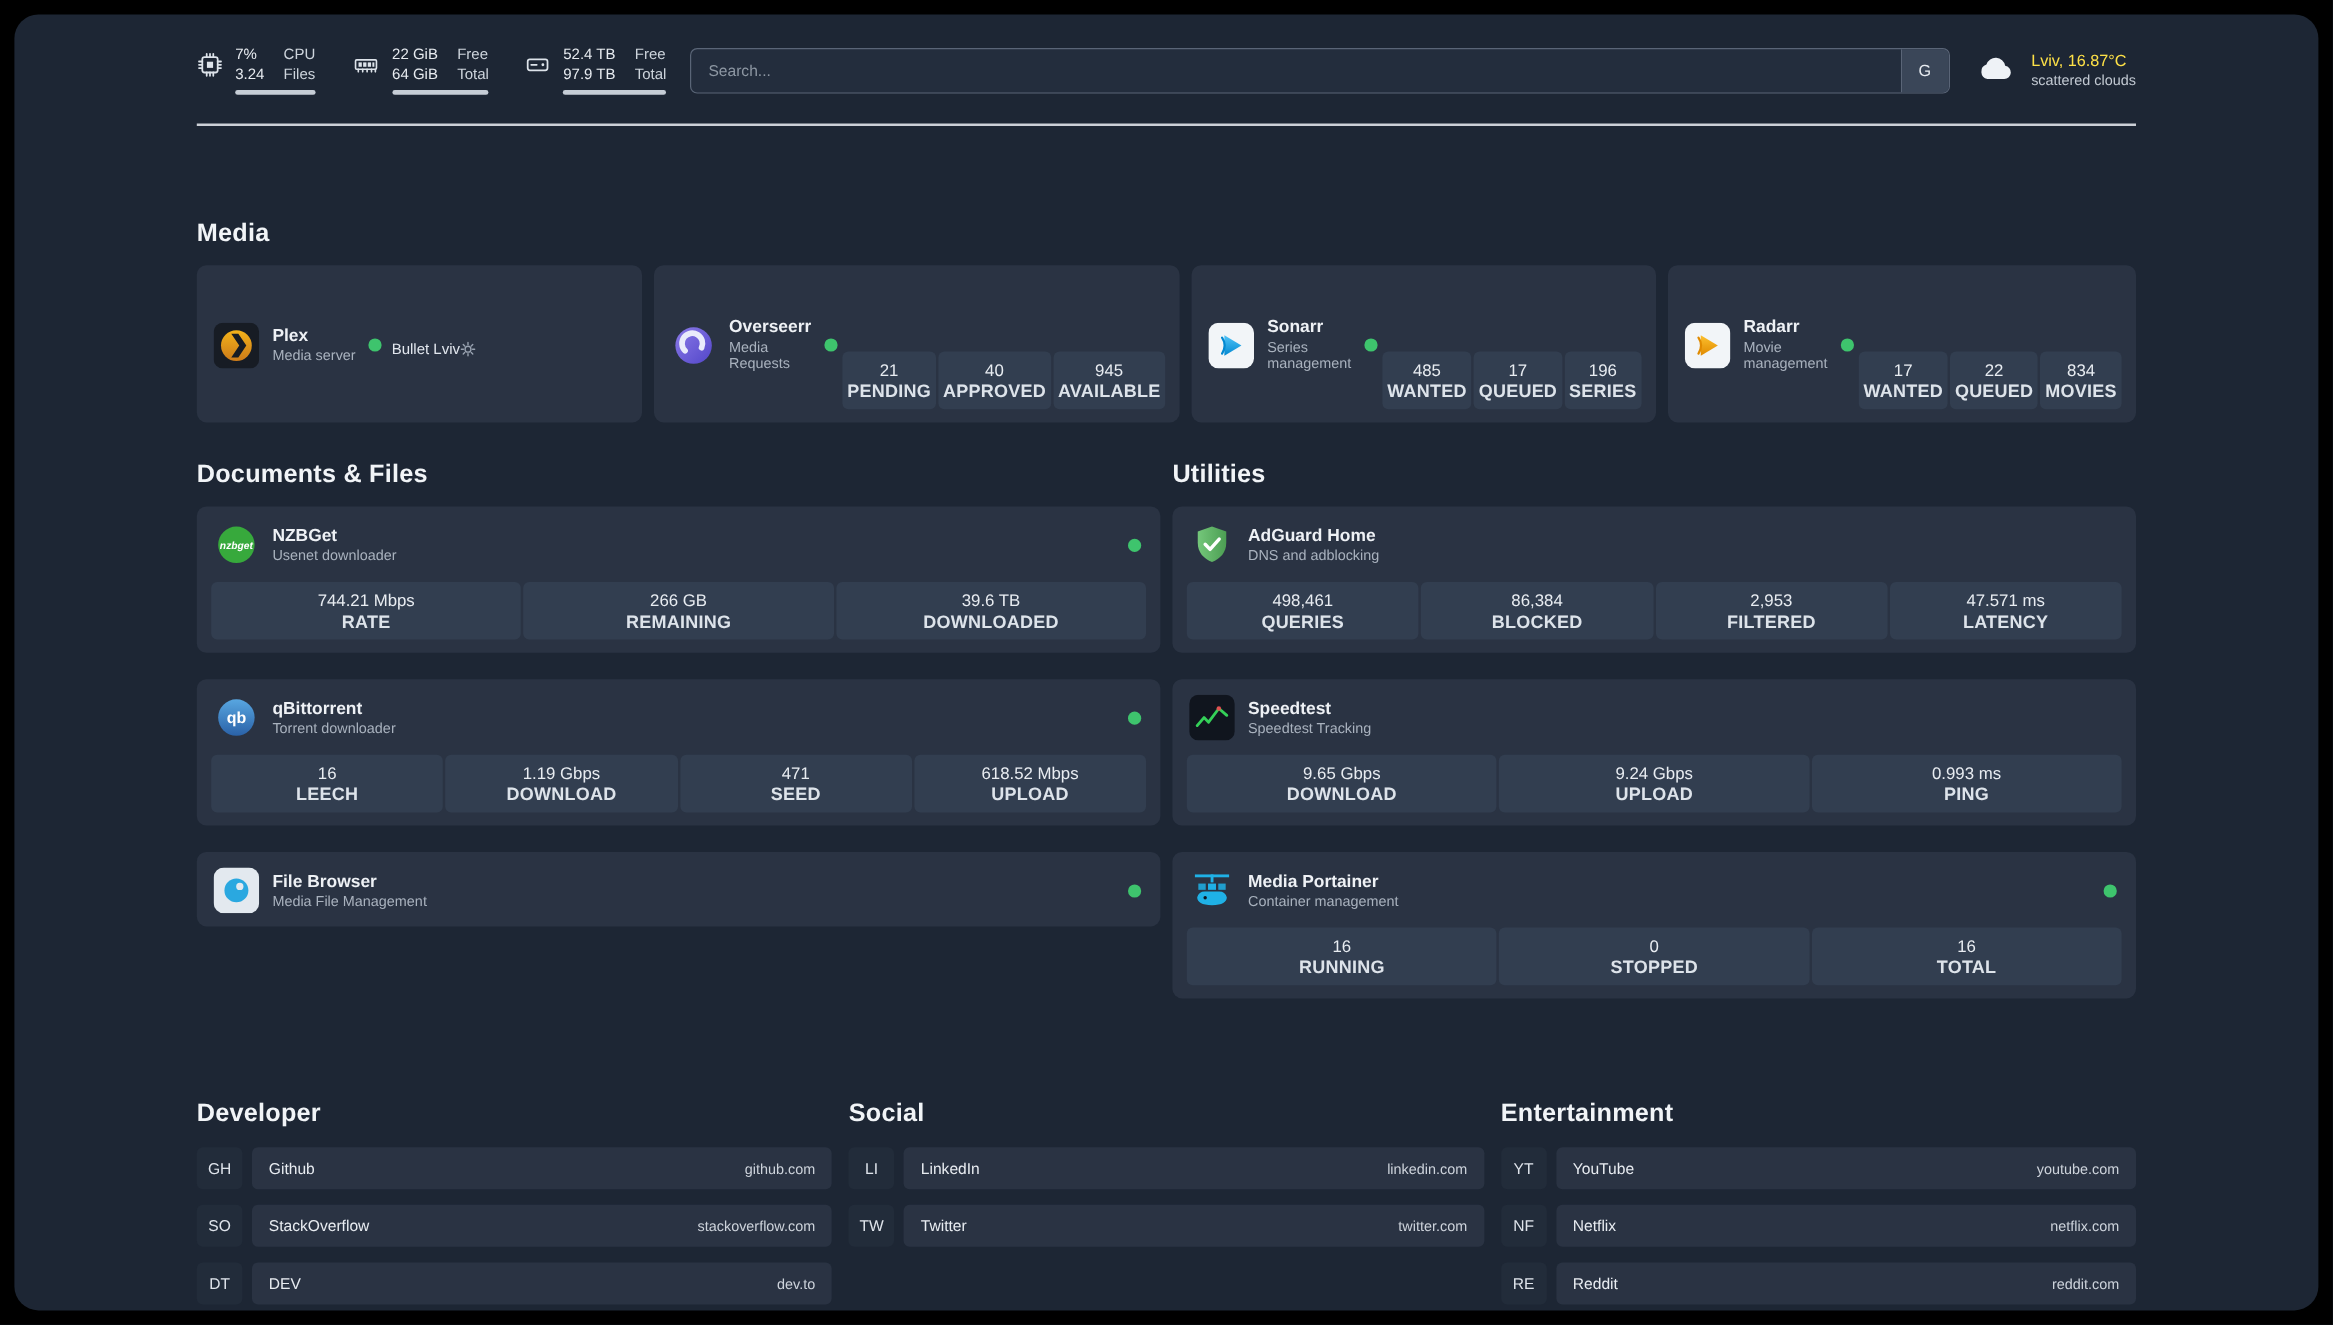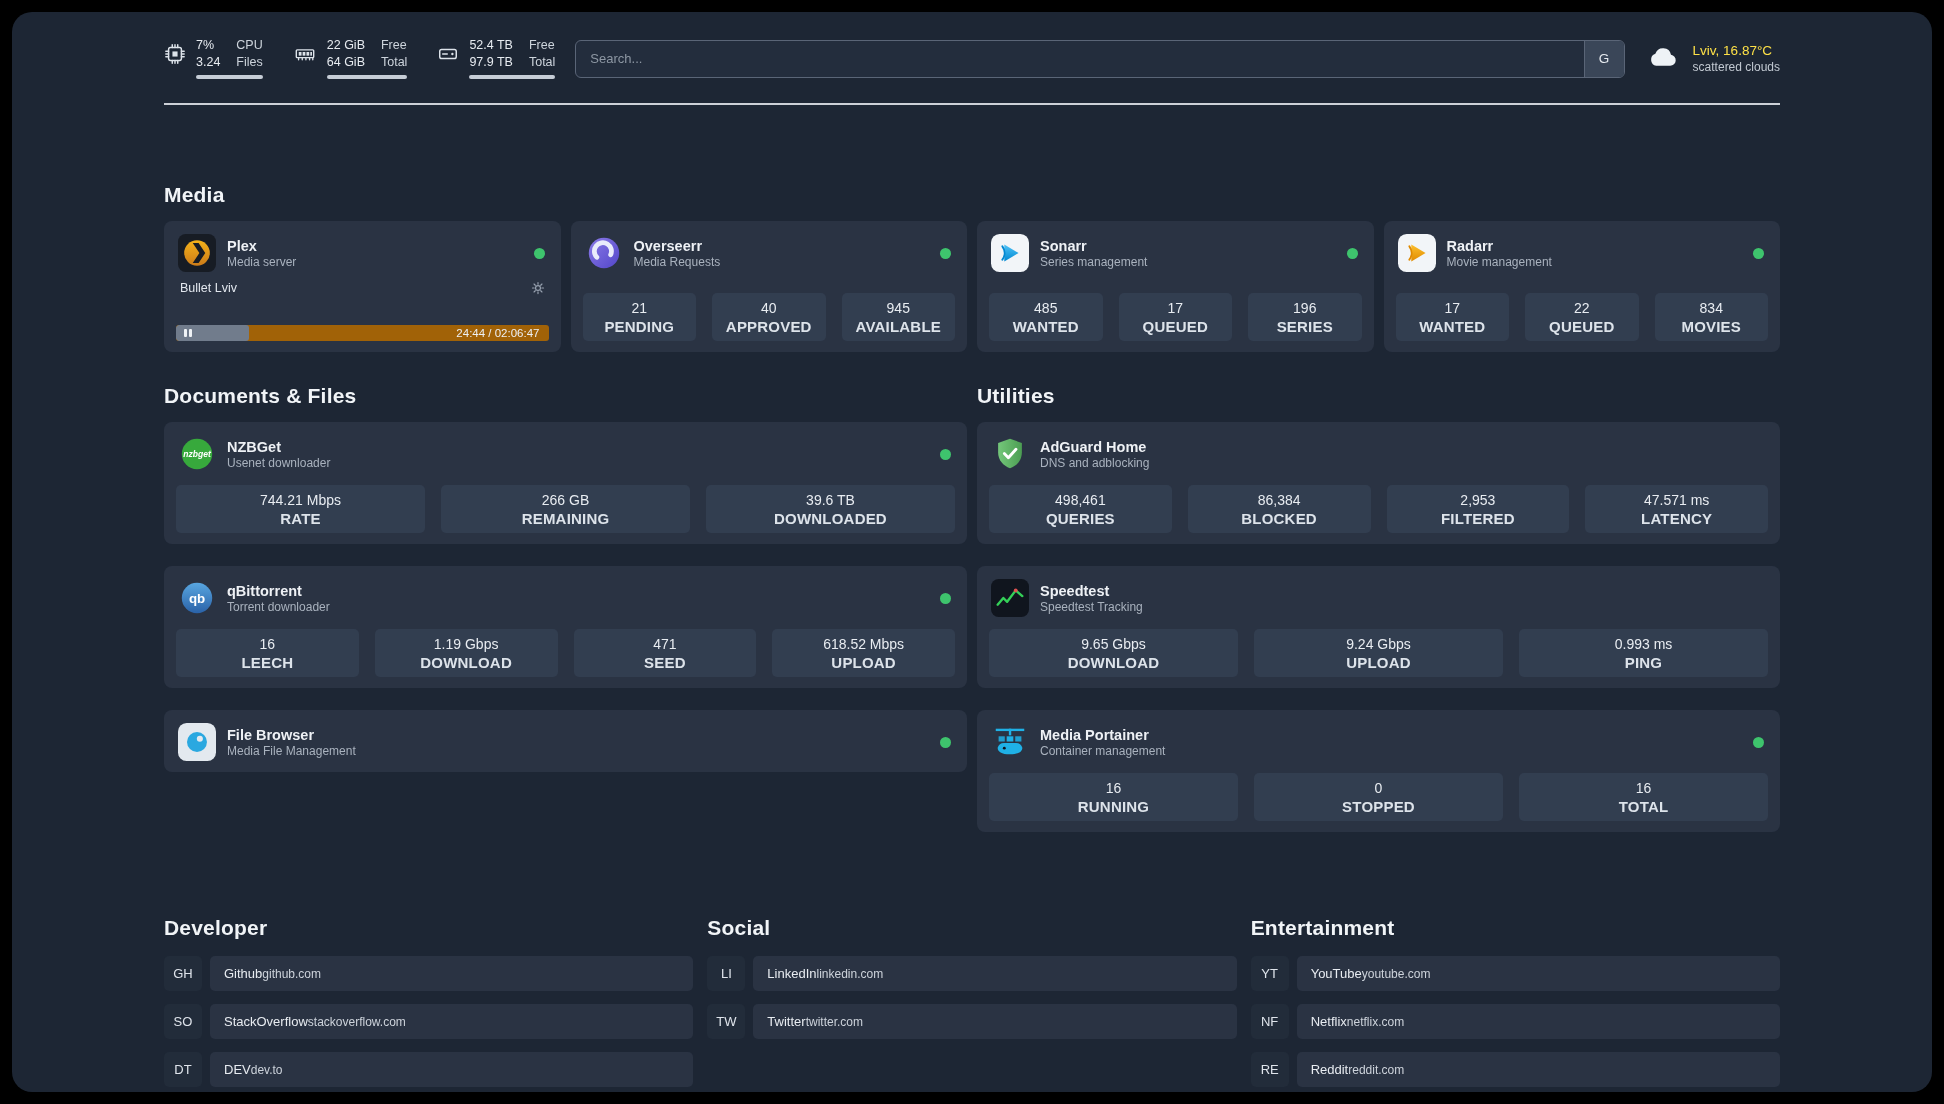--- a/index.html
+++ b/index.html
@@ -33,54 +33,54 @@
   .wcond{font-size:12px;color:#c2c9d2;margin-top:2px;}
   .divider{border:none;border-top:2px solid rgba(235,239,244,.85);margin-top:24px;}
 
   
   h2{font-size:21px;font-weight:600;color:#f1f4f7;letter-spacing:.2px;}
   .media{margin-top:78px;}
   .media h2{margin-bottom:14px;}
   .grid4{display:grid;grid-template-columns:repeat(4,1fr);gap:10px;}
 
   .card{background:var(--card);border-radius:8px;padding:11px 12px;cursor:pointer;}
-  .mcard{height:131px;display:flex;flex-direction:column;}
+  .mcard{height:131px;display:flex;flex-direction:row;}
   .scard{min-height:117px;display:flex;flex-direction:column;}
   .chead{display:flex;align-items:center;gap:11px;padding:2px 4px 0 2px;}
   .appicon{width:38px;height:38px;flex:0 0 auto;display:block;}
   .aname{font-size:14.5px;font-weight:600;color:#eef1f5;}
   .asub{font-size:12px;color:#a9b2be;margin-top:1px;}
   .dot{width:11px;height:11px;border-radius:50%;background:var(--green);margin-left:auto;flex:0 0 auto;}
 
   .nowrow{display:flex;align-items:center;justify-content:space-between;padding:0 4px;margin-top:9px;font-size:12.5px;color:#e2e7ee;}
   .gear{color:#98a2b0;display:flex;cursor:pointer;}
   .progress{margin-top:auto;position:relative;height:16px;border-radius:3px;background:#a16207;overflow:hidden;}
   .pfill{position:absolute;left:0;top:0;bottom:0;background:#717c8c;border-radius:3px;width:19.5%;}
   .pause{position:absolute;left:8px;top:4px;display:flex;gap:2.5px;cursor:pointer;}
   .pause i{width:2.5px;height:8px;background:#f0f3f6;display:block;border-radius:1px;}
   .ptime{position:absolute;right:9px;top:2px;font-size:11.5px;color:#edf0f4;}
 
-  .stats{display:flex;gap:16px;margin-top:auto;}
+  .stats{display:flex;gap:2px;margin-top:auto;}
   .scard .stats{margin-top:12px;}
   .stat{flex:1;background:var(--tile);border-radius:5px;text-align:center;padding:7px 4px 6px;}
   .sval{font-size:14px;color:#e8ecf1;}
   .slab{font-size:15px;font-weight:700;color:#dde3ea;margin-top:2px;letter-spacing:.2px;}
 
   .twocol{display:grid;grid-template-columns:1fr 1fr;gap:10px;margin-top:32px;align-items:start;}
   .twocol h2{margin-bottom:14px;}
   .col .card{margin-bottom:22px;}
   .col .card:last-child{margin-bottom:0;}
   .fbcard{min-height:62px;}
 
   
   .bmarks{display:grid;grid-template-columns:repeat(3,1fr);gap:14px;margin-top:84px;align-items:start;}
   .bmarks h2{margin-bottom:16px;}
   .bmrow{display:flex;gap:8px;margin-bottom:13px;height:35px;}
   .bmabbr{width:38px;background:#222c3a;border-radius:5px;display:flex;align-items:center;justify-content:center;font-size:13px;color:#dfe4eb;flex:0 0 auto;}
-  .bmpill{flex:1;background:var(--card);border-radius:5px;display:flex;align-items:center;padding:0 14px;cursor:pointer;}
+  .bmpill{flex:1;background:var(--card);border-radius:5px;display:flex;align-items:center;justify-content:space-between;padding:0 14px;cursor:pointer;}
   .bmname{font-size:13px;color:#e8ecf1;}
   .bmurl{font-size:12px;color:#cdd3db;}
 </style>
 </head>
 <body>
 
 <div class="frame">
   <div class="inner">
 
     <header class="topbar">

